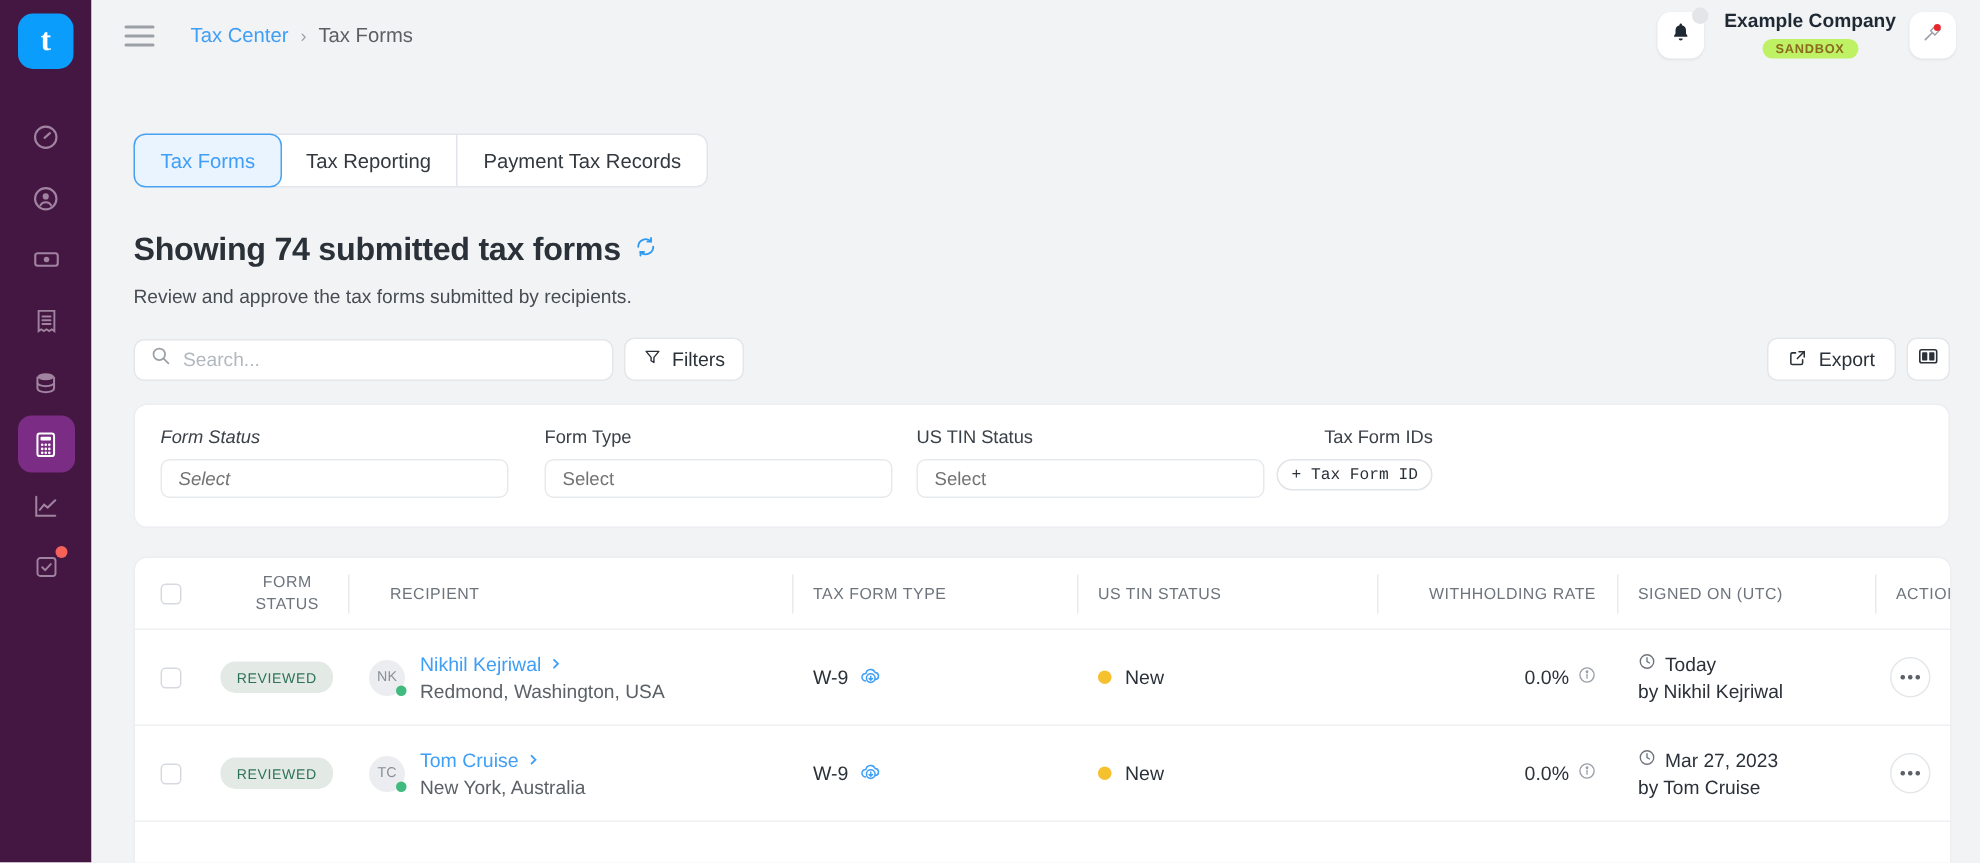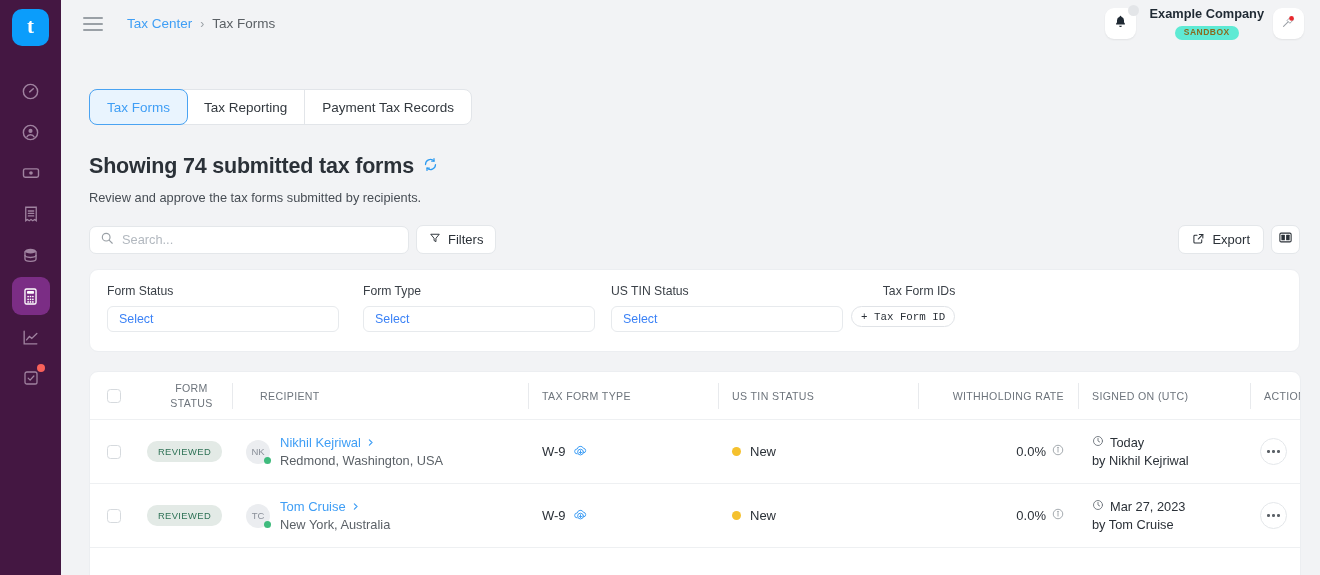--- a/index.html
+++ b/index.html
@@ -65,21 +65,21 @@
   }
   .bell-dot {
     position: absolute; top: -3px; right: -3px;
     width: 11px; height: 11px; border-radius: 50%;
     background: #e3e5e8;
   }
   .company { margin: 0 9px 0 14px; text-align: center; line-height: 1.15; }
   .company-name { font-size: 12.8px; font-weight: 700; color: #1f2933; }
   .sandbox {
     display: inline-block; margin-top: 2px;
-    background: #5eead4; color: #8a6a1f;
+    background: #bef264; color: #8a6a1f;
     font-size: 8.5px; font-weight: 700; letter-spacing: .5px;
     padding: 2px 9px; border-radius: 9px;
   }
 
   .content { padding: 0 20px 0 28px; flex: 1; min-height: 0; }
 
   
   .tabs {
     display: inline-flex; background: #fff;
     border-radius: 8px; border: 1px solid #e2e5e9;
@@ -136,23 +136,23 @@
   .filter-panel {
     margin-top: 15px; background: #fff; border: 1px solid #eceef1;
     border-radius: 9px; height: 83px; display: flex; align-items: flex-start;
     padding: 14px 20px 0 17px; gap: 0;
   }
   .f-group { display: flex; flex-direction: column; }
   .f-label { font-size: 12.2px; color: #3b4148; margin-bottom: 8px; }
   .f-select {
     height: 26px; border: 1px solid #e7eaed; border-radius: 6px;
     display: flex; align-items: center; padding: 0 11px;
-    font-size: 12.4px; color: #3b82f6;
-  }
-  .g1 { width: 232px; }  .g1 .f-select { width: 232px; }
+    font-size: 12.4px; color: #737373;
+  }
+  .g1 { width: 232px; font-style: italic; }  .g1 .f-select { width: 232px; }
   .g2 { width: 240px; margin-left: 24px; } .g2 .f-select { width: 232px; }
   .g3 { width: 240px; margin-left: 8px; } .g3 .f-select { width: 232px; }
   .g4 { margin-left: 0; text-align: right; }
   .chip-btn {
     border: 1px solid #e0e3e7; border-radius: 13px; height: 21px;
     display: inline-flex; align-items: center; padding: 0 9px;
     font-size: 10.8px; color: #2b3138; white-space: nowrap; font-family: Liberation Mono, monospace;
   }
 
   

